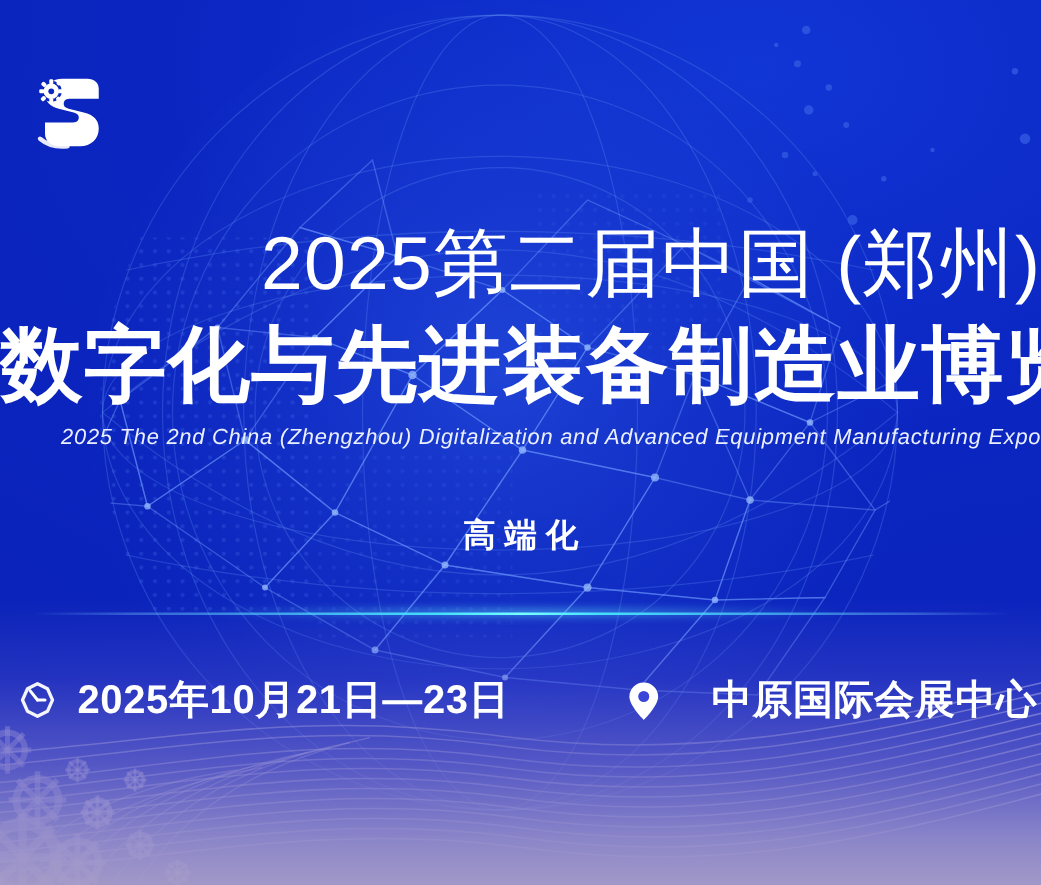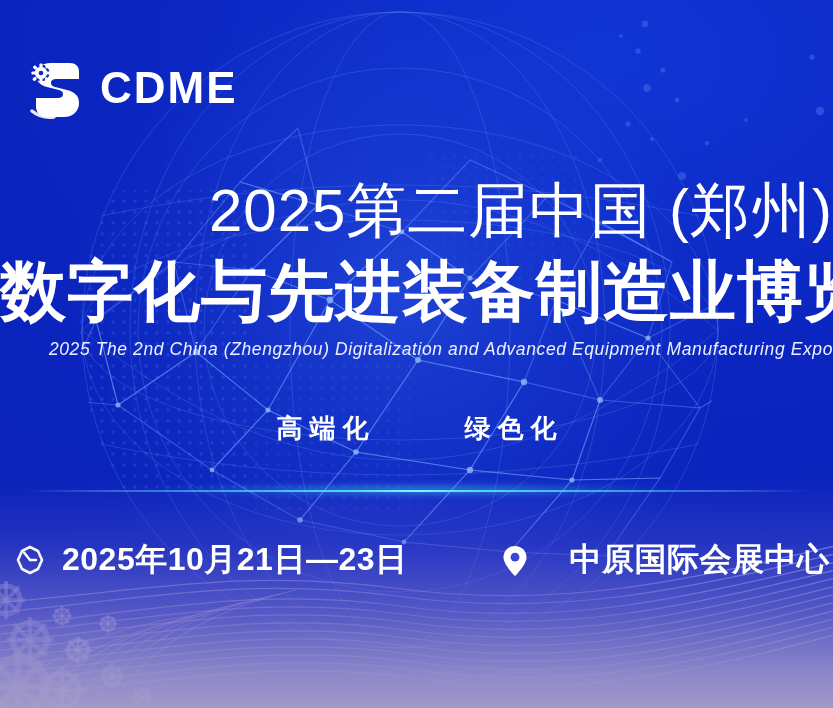--- a/index.html
+++ b/index.html
@@ -377,32 +377,30 @@
         <rect x="15.4" y="23.6" width="3.2" height="4" rx="1"></rect>
         <rect x="7.4" y="16.4" width="4" height="3.2" rx="1"></rect>
         <rect x="22.6" y="16.4" width="4" height="3.2" rx="1"></rect>
         <rect x="9.5" y="10.5" width="3.2" height="4" rx="1" transform="rotate(-45 11.1 12.5)"></rect>
         <rect x="21.3" y="22.3" width="3.2" height="4" rx="1" transform="rotate(-45 22.9 24.3)"></rect>
         <rect x="21.3" y="9.7" width="4" height="3.2" rx="1" transform="rotate(-45 23.3 11.3)"></rect>
         <rect x="8.7" y="22.3" width="4" height="3.2" rx="1" transform="rotate(-45 10.7 23.9)"></rect>
       </g>
       <path d="M8 56 C14 61 22 63 30 62" stroke="#ffffff" stroke-width="3.5" fill="none" stroke-linecap="round" opacity="0.9"></path>
     </svg>
-    <span class="logo-text">CDME</span>
   </div>
 
   <div class="title-block">
     <div class="title-cn-1">2025第二届中国 (郑州)</div>
     <div class="title-cn-2">数字化与先进装备制造业博览会</div>
     <div class="title-en">2025 The 2nd  China  (Zhengzhou) Digitalization  and  Advanced  Equipment  Manufacturing  Expo</div>
   </div>
 
   <div class="keywords">
     <div class="keyword">高端化</div>
-    <div class="keyword">绿色化</div>
   </div>
 
   <div class="divider">
     <div class="glow"></div>
     <div class="line"></div>
   </div>
 
   <div class="info-row">
 
     <div class="info-item info-date">

